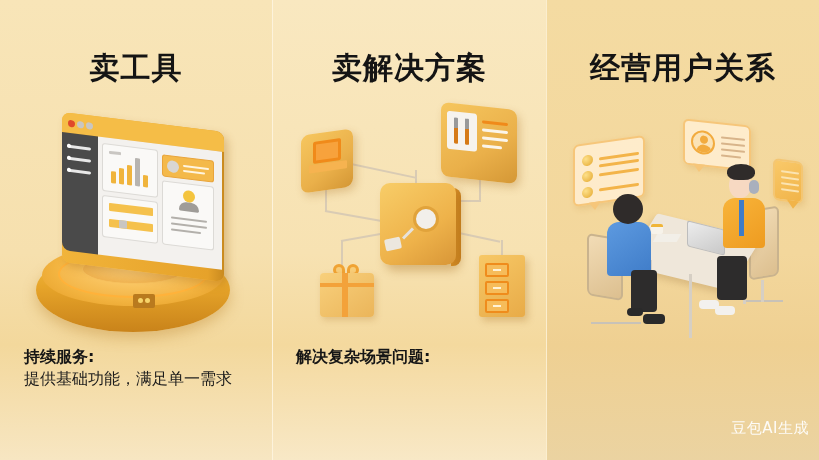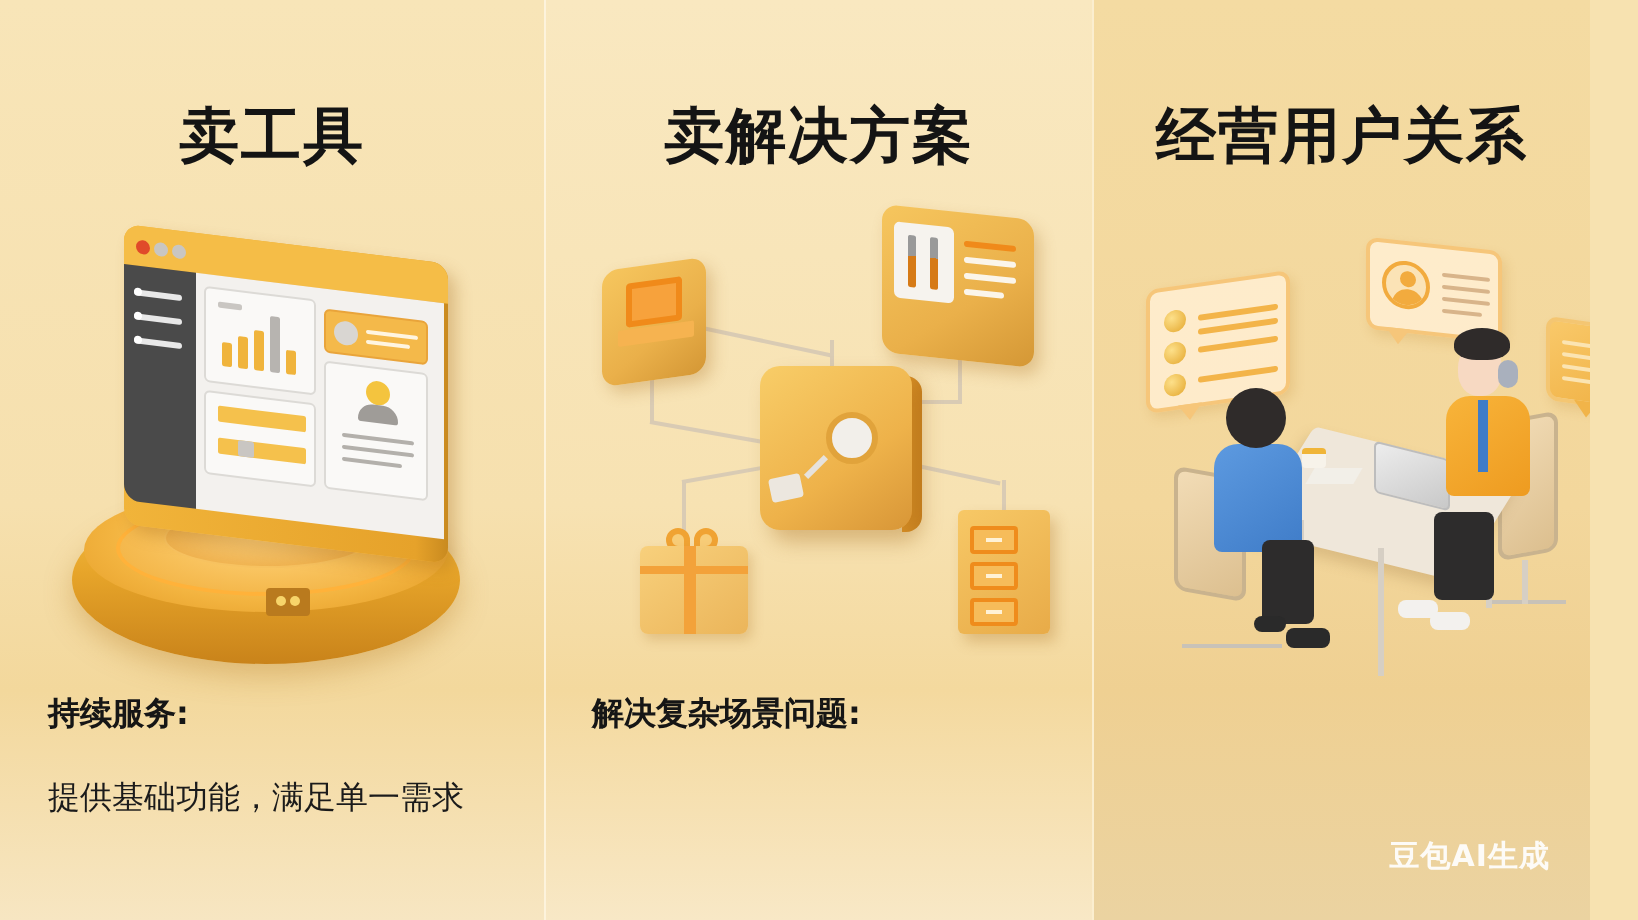--- a/index.html
+++ b/index.html
@@ -2,28 +2,28 @@
 <html><head>
   <meta charset="utf-8">
   <style>
     * { margin: 0; padding: 0; box-sizing: border-box; }
     html, body { width: 819px; height: 460px; overflow: hidden; }
     body { font-family: "DejaVu Sans", "Liberation Sans", sans-serif; background: #f7e2b0; position: relative; }
     .stage { position: absolute; left: 0; top: 0; width: 819px; height: 460px; display: flex; }
     .panel { position: relative; height: 460px; overflow: hidden; }
     .panel.p1 { width: 272px; background: linear-gradient(180deg, #f8e5b8 0%, #f6e0ae 55%, #f3d89c 75%, #f7e6c2 100%); }
     .panel.p2 { width: 274px; background: linear-gradient(180deg, #f9e8c0 0%, #f7e2b2 55%, #f4d99e 75%, #f8e8c6 100%); border-left: 1px solid #fdf3dc; }
-    .panel.p3 { width: 249px; background: linear-gradient(180deg, #f4dba2 0%, #f3d79c 55%, #efd092 75%, #ebd3a1 100%); border-left: 1px solid #fbeecf; }
+    .panel.p3 { width: 273px; background: linear-gradient(180deg, #f4dba2 0%, #f3d79c 55%, #efd092 75%, #ebd3a1 100%); border-left: 1px solid #fbeecf; }
     .title { position: absolute; top: 48px; left: 0; right: 0; text-align: center; font-size: 30px; font-weight: bold; color: #141414; letter-spacing: 1px; }
     .desc { position: absolute; left: 24px; top: 346px; }
     .p2 .desc { left: 23px; }
     .p3 .desc { left: 27px; }
     .desc .head { font-size: 16px; font-weight: bold; color: #161616; line-height: 22px; }
-    .desc .body { font-size: 16px; color: #1b1b1b; line-height: 22px; margin-top: 20px; white-space: nowrap; }
-    .watermark { position: absolute; right: 20px; bottom: 22px; font-size: 15px; font-weight: bold; color: #ffffff; letter-spacing: 0.5px; opacity: 0.92; }
+    .desc .body { font-size: 16px; color: #1b1b1b; line-height: 22px; margin-top: 0; white-space: nowrap; }
+    .watermark { position: absolute; right: 10px; bottom: 22px; font-size: 15px; font-weight: normal; color: #ffffff; letter-spacing: 0.5px; opacity: 0.92; }
     .ill { position: absolute; }
 
     
     .pedestal-outer { position: absolute; left: 36px; top: 248px; width: 194px; height: 84px; border-radius: 50%; background: linear-gradient(180deg, #f4c24c 0%, #e7a52a 45%, #c9831a 100%); box-shadow: 0 6px 14px rgba(180,120,30,0.35); }
     .pedestal-top { position: absolute; left: 42px; top: 244px; width: 182px; height: 62px; border-radius: 50%; background: radial-gradient(ellipse at 50% 40%, #ffd97a 0%, #f3b440 60%, #e29a24 100%); }
     .pedestal-ring { position: absolute; left: 58px; top: 250px; width: 150px; height: 48px; border-radius: 50%; border: 2px solid #ffb23a; background: radial-gradient(ellipse at 50% 40%, #ffd47a 0%, #f0ad3a 100%); }
     .pedestal-inner { position: absolute; left: 82px; top: 254px; width: 104px; height: 30px; border-radius: 50%; background: radial-gradient(ellipse at 50% 40%, #ffd88a 0%, #eaa53a 100%); border: 1px solid #f7c260; }
     .pedestal-plug { position: absolute; left: 133px; top: 294px; width: 22px; height: 14px; background: #b97a1e; border-radius: 2px; }
     .pedestal-plug i { position: absolute; top: 4px; width: 5px; height: 5px; border-radius: 50%; background: #f7d46a; }
     .pedestal-plug i.a { left: 5px; } .pedestal-plug i.b { left: 12px; }

